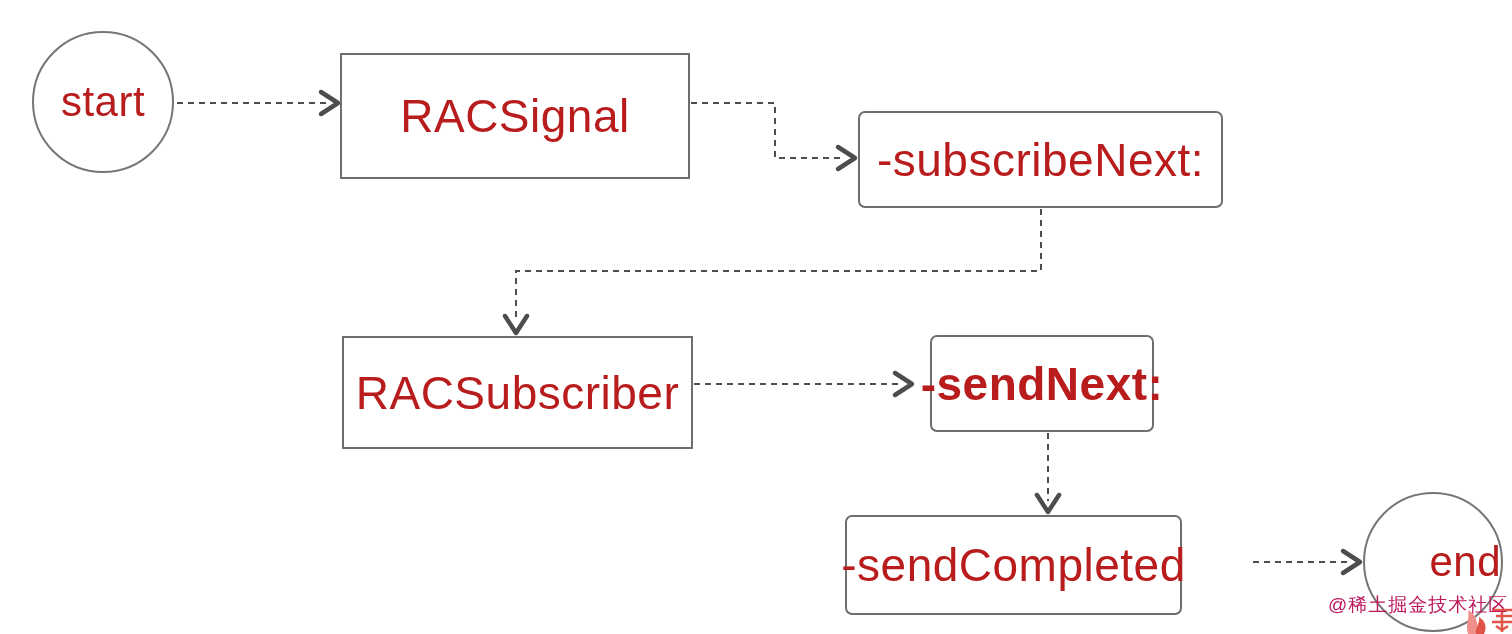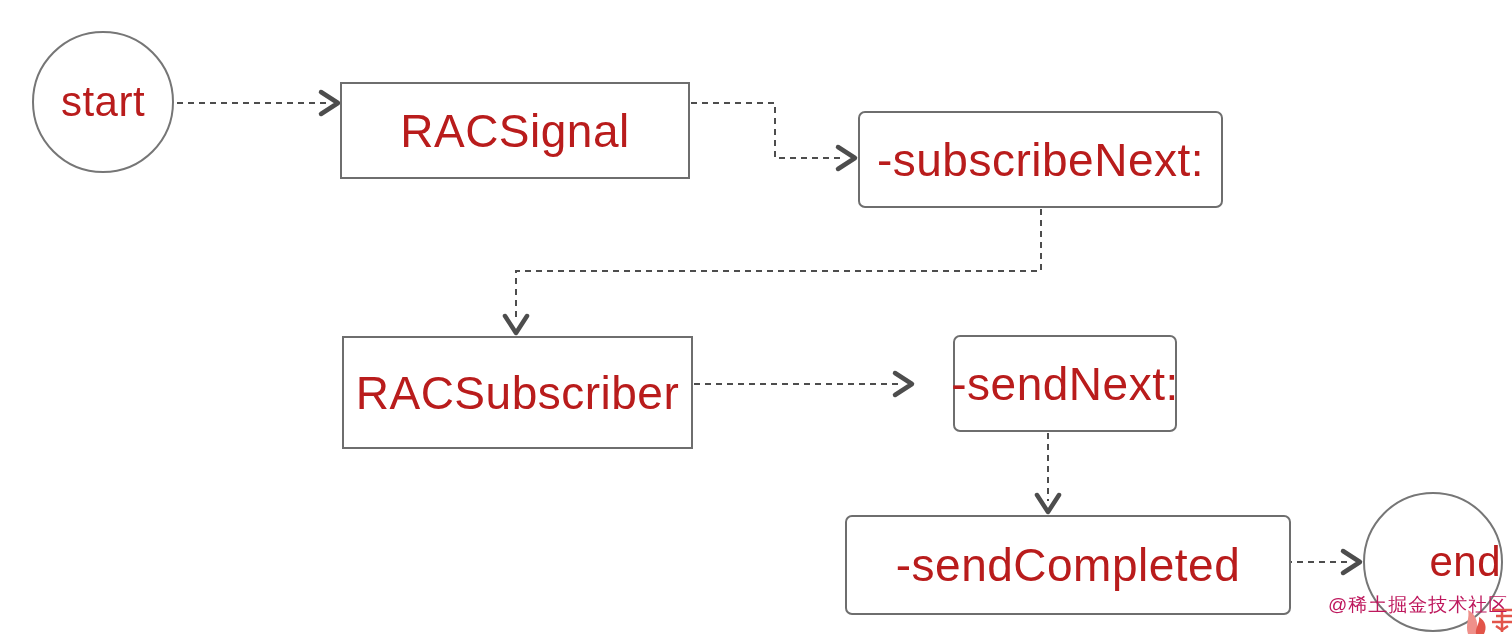--- a/index.html
+++ b/index.html
@@ -40,25 +40,25 @@
     font-size: 46px;
     line-height: 1;
     white-space: nowrap;
     letter-spacing: 0.5px;
   }
   .node.rect    { border: 2px solid #6e6e6e; }
   .node.rounded { border: 2px solid #6e6e6e; border-radius: 7px; }
   .node.circle  { border: 2px solid #767676; border-radius: 50%; font-size: 42px; }
 
   .node-start         { left: 32px;   top: 31px;  width: 142px; height: 142px; }
-  .node-racsignal     { left: 340px;  top: 53px;  width: 350px; height: 97px; margin-top: 29px;  }
+  .node-racsignal     { left: 340px;  top: 53px;  width: 350px; height: 126px;  }
   .node-subscribenext { left: 858px;  top: 111px; width: 365px; height: 97px;  }
   .node-racsubscriber { left: 342px;  top: 336px; width: 351px; height: 113px; align-items: center; }
-  .node-sendnext      { left: 953px;  top: 335px; width: 224px; height: 97px;  }
-  .node-sendcompleted { left: 845px;  top: 515px; width: 446px; height: 100px; }
+  .node-sendnext      { left: 930px;  top: 335px; width: 224px; height: 97px; font-weight: bold;  }
+  .node-sendcompleted { left: 845px;  top: 515px; width: 337px; height: 100px; }
   .node-end           { left: 1363px; top: 492px; width: 140px; height: 140px; justify-content: flex-end; }
 
   .watermark {
     position: absolute;
     left: 1328px;
     top: 592px;
     font-size: 19px;
     color: #be185d;
     letter-spacing: 1px;
     z-index: 3;

